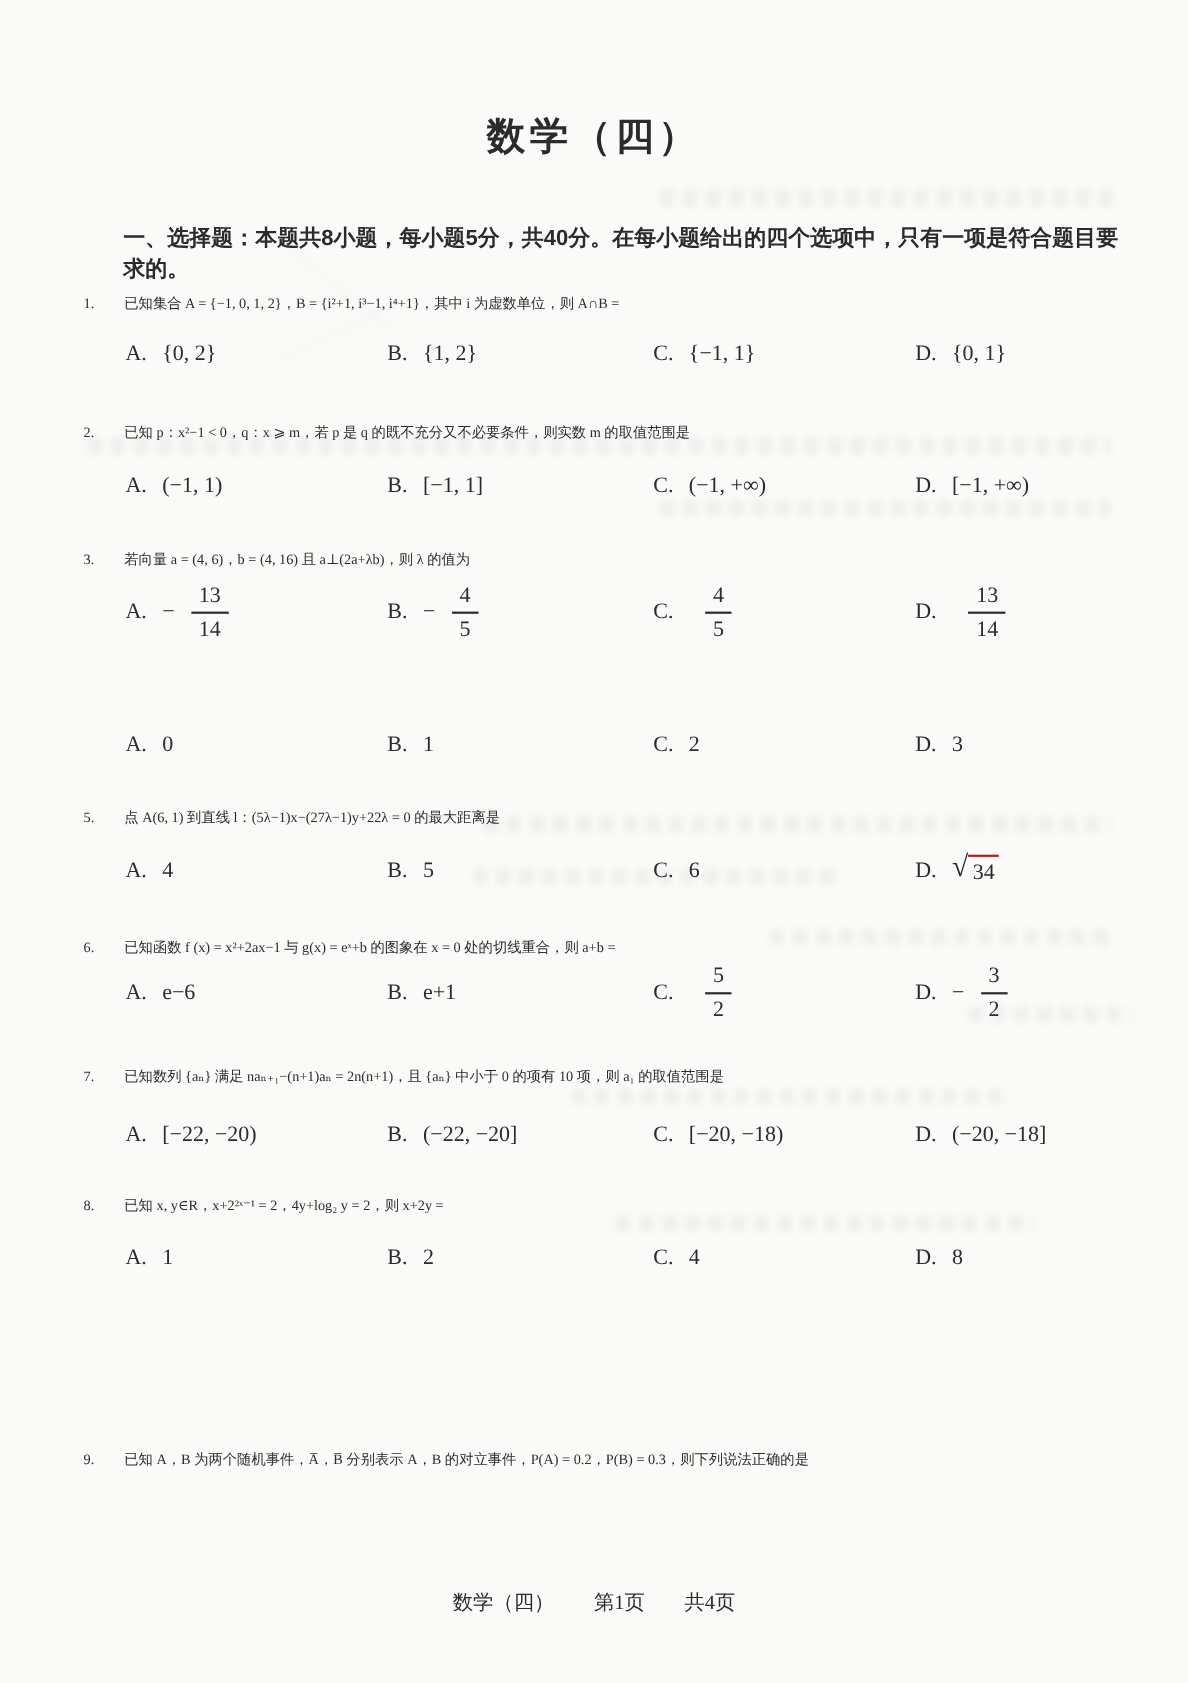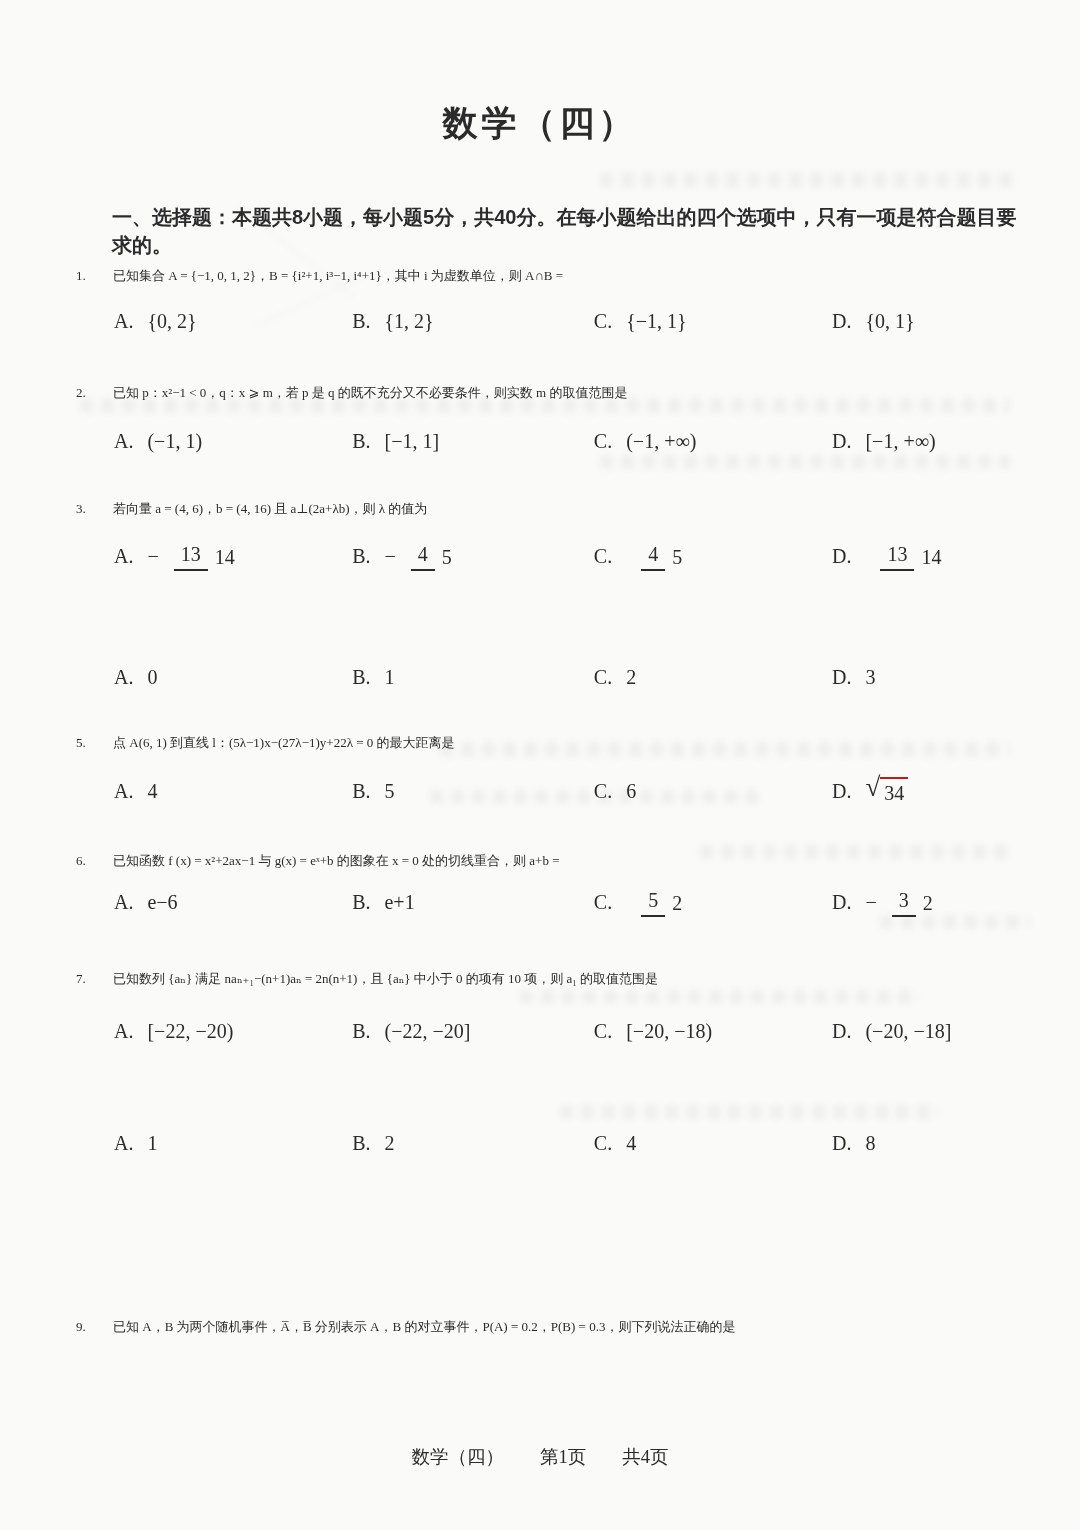--- a/index.html
+++ b/index.html
@@ -32,21 +32,21 @@
   }
   .qnum{display:inline-block;min-width:37px;text-indent:0}
 
   .opts{
     position:absolute;left:114px;right:64px;
     display:grid;grid-template-columns:26.4% 26.8% 26.4% 1fr;
     align-items:center;font-size:20px;
   }
   .opt{display:flex;align-items:center;gap:14px;white-space:nowrap}
 
-  .fstack{display:inline-flex;align-items:center;line-height:1.15}
+  .fstack{display:inline-flex;flex-direction:column;align-items:center;line-height:1.15}
   .fnum{display:block;padding:1px 7px 3px;border-bottom:2px solid #2b2b2b;text-align:center}
   .fden{display:block;padding:3px 7px 0;}
   .fsign{margin-right:1px}
 
   .sqrtv{display:inline-flex;align-items:flex-start}
   .sqrt-sym{font-size:27px;line-height:1;transform:translateY(-3px)}
   .radicand{border-top:2px solid #b91c1c;padding:2px 4px 0;line-height:1.2}
 
   .footer{
     position:absolute;top:1444px;left:0;width:100%;
@@ -253,20 +253,23 @@
     <div class="opt">
         <span>C.</span>
         <span>[−20, −18)</span>
       </div>
     <div class="opt">
         <span>D.</span>
         <span>(−20, −18]</span>
       </div>
   </div>
 
+  <div class="q" style="top:1066px">
+    <span class="qnum">8.</span><span>已知 x, y∈R，x+2²ˣ⁻¹ = 2，4y+log₂ y = 2，则 x+2y =</span>
+  </div>
   <div class="opts" style="top:1122px;height:42px">
     <div class="opt">
         <span>A.</span>
         <span>1</span>
       </div>
     <div class="opt">
         <span>B.</span>
         <span>2</span>
       </div>
     <div class="opt">

